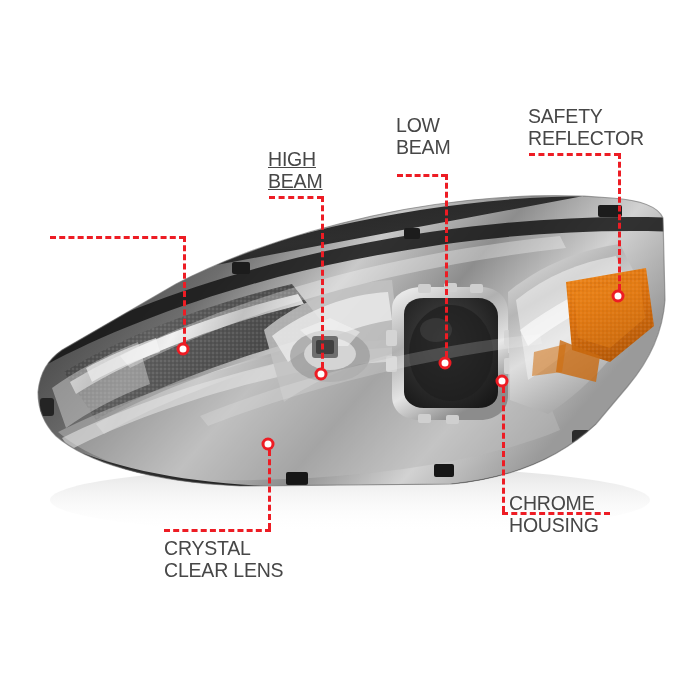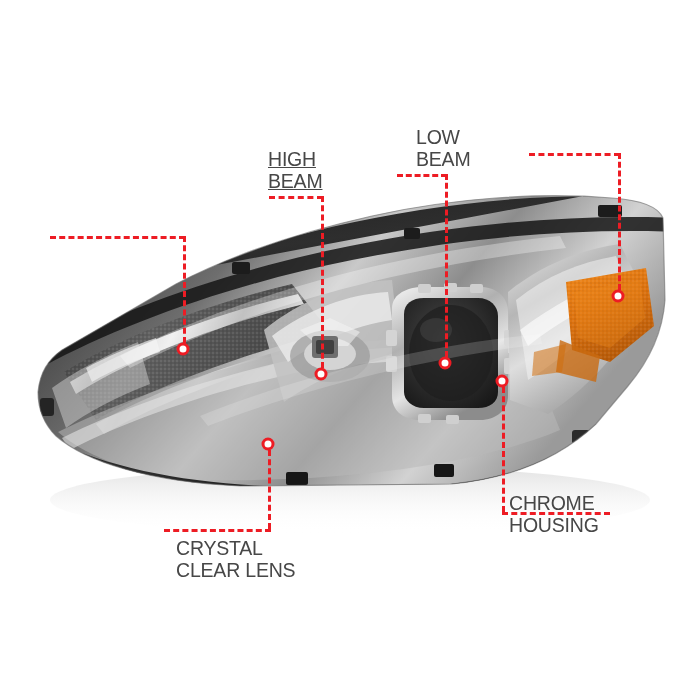--- a/index.html
+++ b/index.html
@@ -22,23 +22,23 @@
     color: #474747;
     font-family: "Liberation Sans", sans-serif;
     font-size: 19.5px;
     line-height: 22px;
     letter-spacing: -0.2px;
     white-space: pre-line;
     font-weight: 400;
   }
   .lbl-switchback { left: 49px;  top: 176px; }
   .lbl-high       { left: 268px; top: 148px; text-decoration: underline; }
-  .lbl-low        { left: 396px; top: 126px; margin-left: 20px; }
+  .lbl-low        { left: 396px; top: 114px; }
   .lbl-safety     { left: 528px; top: 105px; }
-  .lbl-crystal    { left: 176px; top: 537px; }
+  .lbl-crystal    { left: 164px; top: 537px; }
   .lbl-chrome     { left: 509px; top: 492px; }
 
   
   .lead {
     position: absolute;
     pointer-events: none;
   }
   .lead-h {
     height: 0;
     border-top: 3px dashed #ed1c24;
@@ -277,20 +277,22 @@
   <div class="marker" style="left:268px; top:444px;"></div>
   <div class="marker" style="left:502px; top:381px;"></div>
 
 
   <div class="callout-label lbl-high">HIGH
 BEAM</div>
 
   <div class="callout-label lbl-low">LOW
 BEAM</div>
 
+  <div class="callout-label lbl-safety">SAFETY
+REFLECTOR</div>
 
   <div class="callout-label lbl-crystal">CRYSTAL
 CLEAR LENS</div>
 
   <div class="callout-label lbl-chrome">CHROME
 HOUSING</div>
 
 </div>
 
 </body></html>

